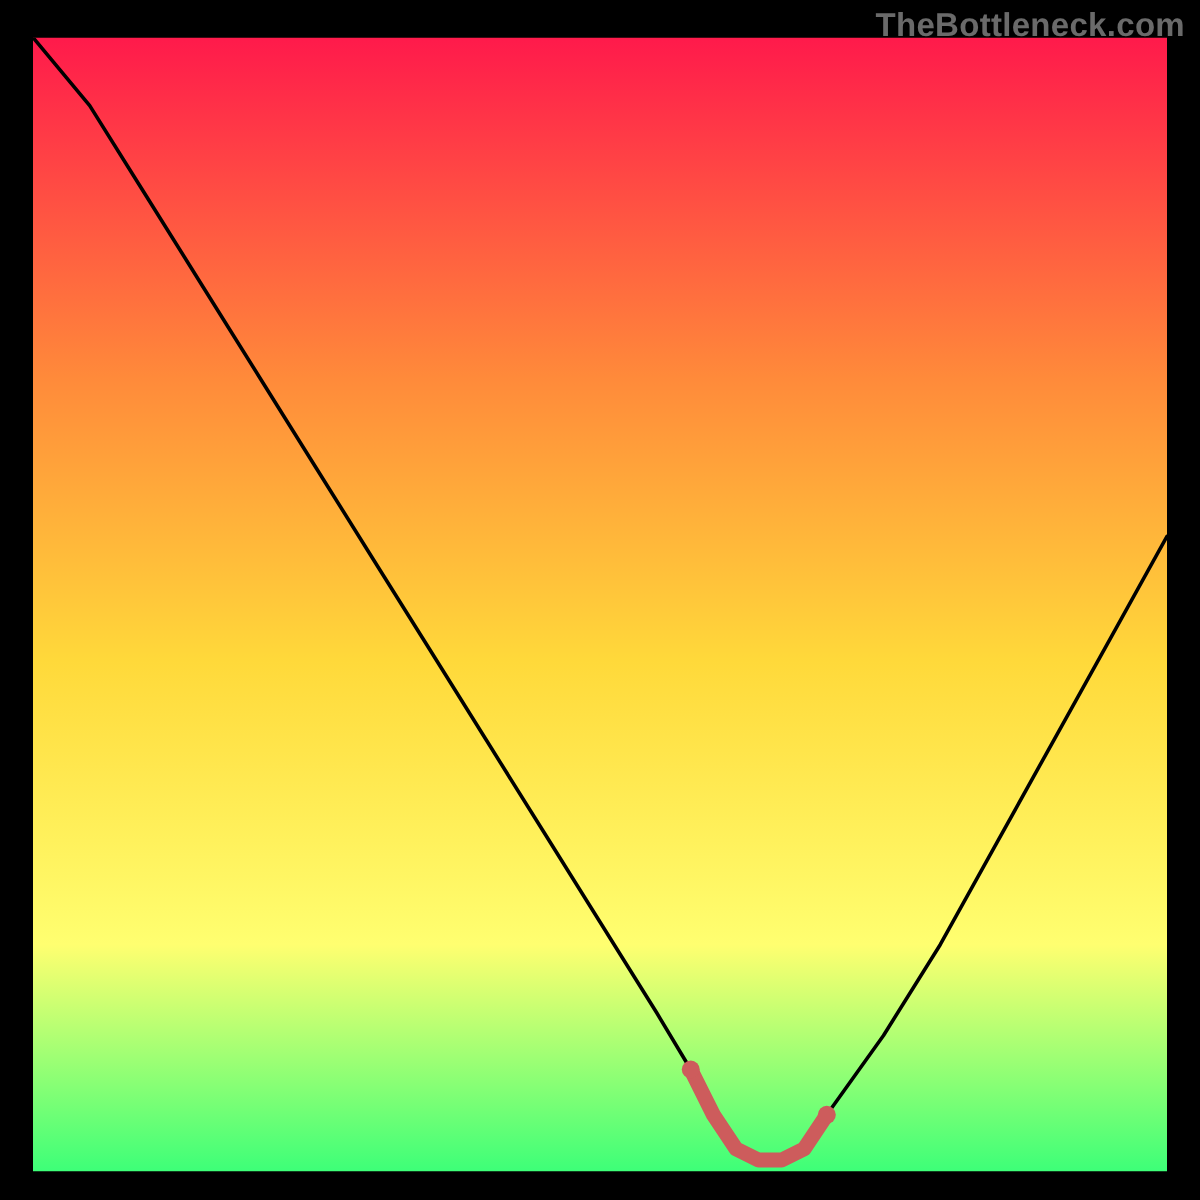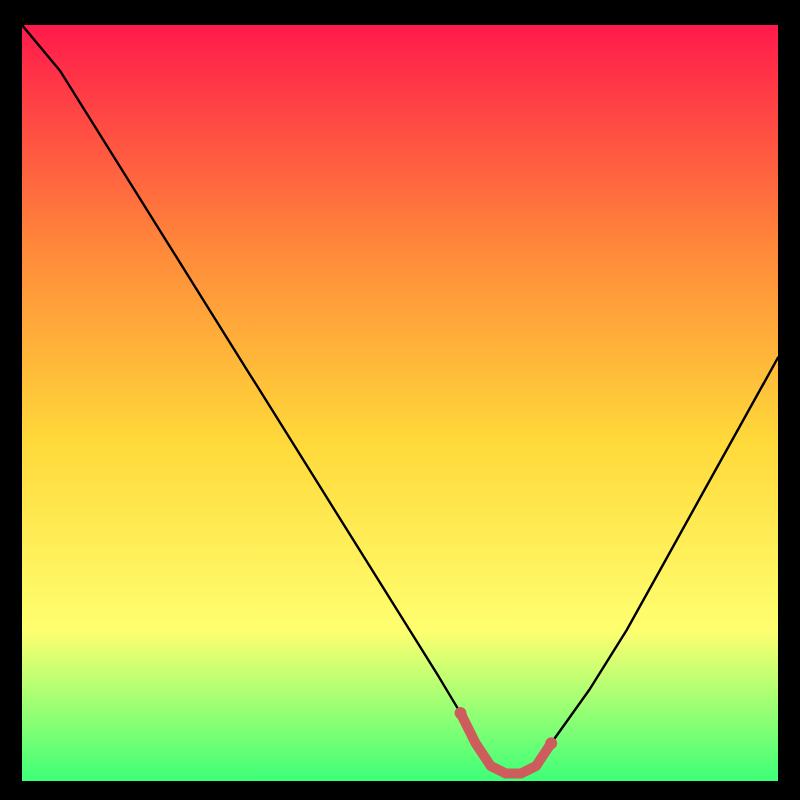--- a/index.html
+++ b/index.html
@@ -27,20 +27,21 @@
     top: 25px;
     width: 756px;
     height: 756px;
   }
   svg { display: block; }
 </style>
 </head>
 <body>
 
 <div class="frame">
+  <div class="watermark">TheBottleneck.com</div>
 
   <div class="plot-wrap">
     <svg id="plot-svg" width="756" height="756" viewBox="0 0 756 756">
       <defs>
         <linearGradient id="bg-grad" x1="0" y1="0" x2="0" y2="1">
           <stop id="g0" offset="0%" stop-color="#ff1a4b"></stop>
           <stop id="g1" offset="30%" stop-color="#ff8a3a"></stop>
           <stop id="g2" offset="55%" stop-color="#ffd93a"></stop>
           <stop id="g3" offset="80%" stop-color="#ffff70"></stop>
           <stop id="g4" offset="100%" stop-color="#3dff78"></stop>

